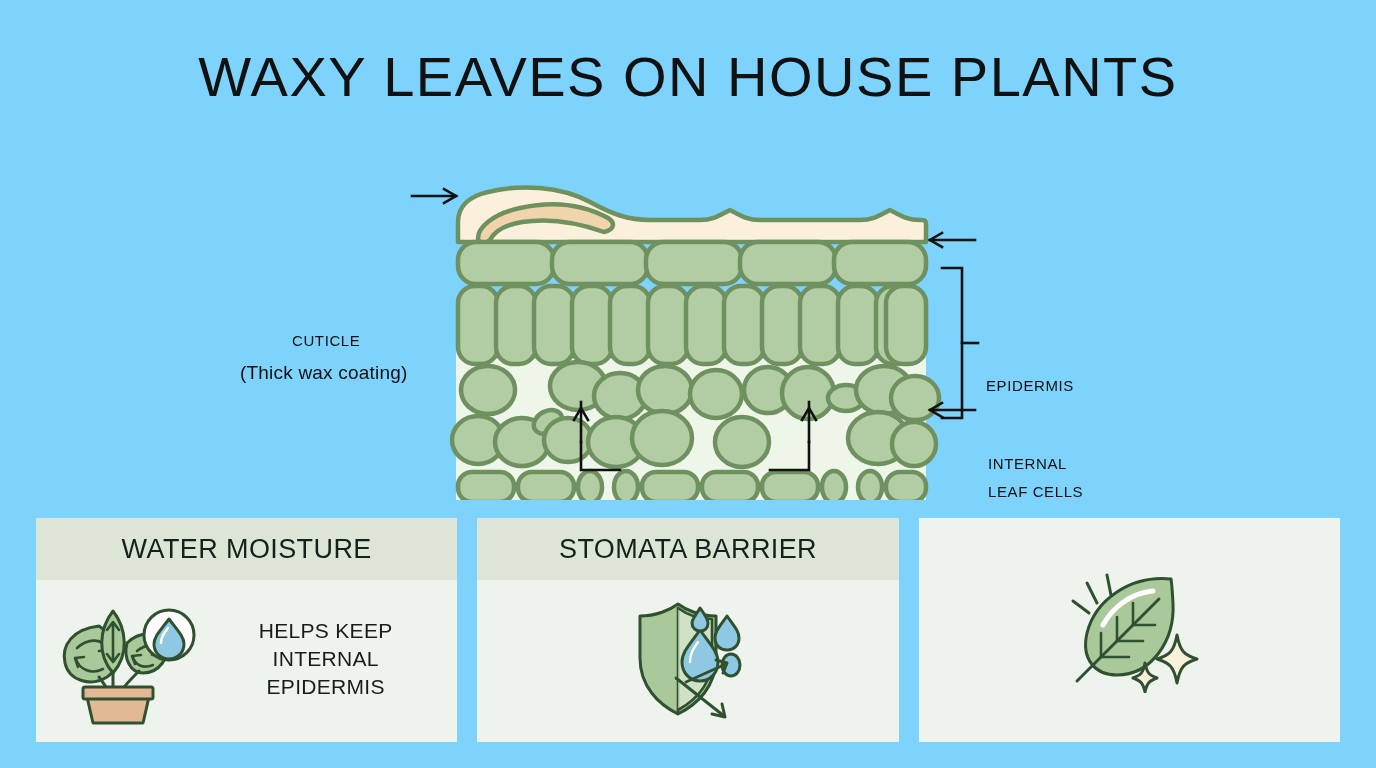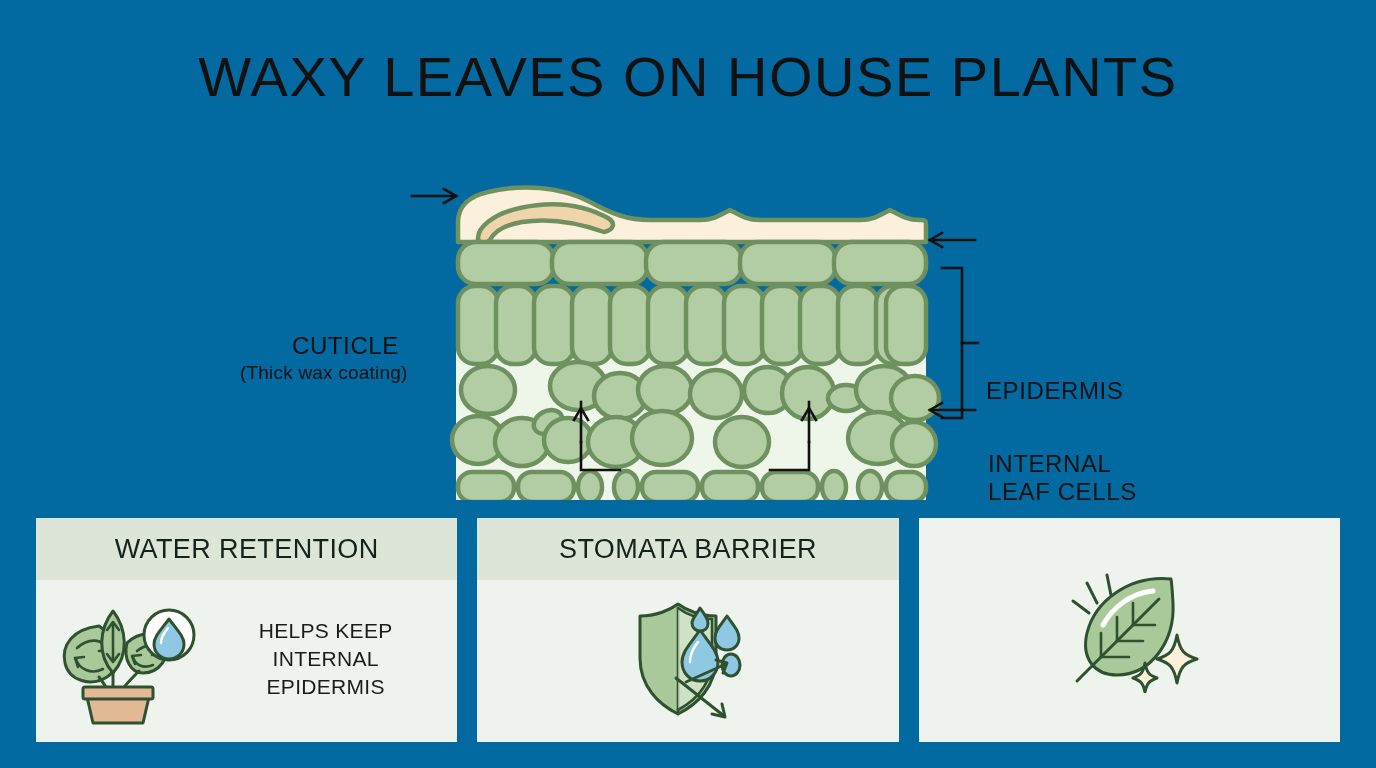--- a/index.html
+++ b/index.html
@@ -2,40 +2,40 @@
 <html><head>
 <meta charset="utf-8">
 <style>
   * { box-sizing: border-box; margin: 0; padding: 0; }
   html, body {
     width: 1376px; height: 768px;
     background: #ffffff;
     font-family: "Liberation Sans", sans-serif;
     overflow: hidden;
   }
-  .page { position: relative; width: 1376px; height: 768px; background: #0369a1; }
+  .page { position: relative; width: 1376px; height: 768px; background: #7dd3fc; }
 
   .title {
     position: absolute; top: 44px; left: 0; width: 1376px;
     text-align: center;
     font-size: 56px;
     font-weight: 300;
     letter-spacing: 1.5px;
     color: #111111;
     font-family: "Liberation Sans", sans-serif;
   }
 
   
   .diagram { position: absolute; top: 150px; left: 0; width: 1376px; height: 350px; }
   .diagram svg { display: block; }
 
   .lbl {
     position: absolute;
     color: #111;
-    font-size: 24px;
+    font-size: 15px;
     letter-spacing: 0.6px;
     white-space: pre;
     font-family: "Liberation Sans", sans-serif;
   }
   .lbl.small { font-size: 19px; letter-spacing: 0.2px; margin-left: 40px; }
 
   #cuticle-label  { left: 292px; top: 182px; }
   #cuticle-sub    { left: 200px; top: 212px; }
   #epidermis-top  { left: 986px; top: 227px; }
   #internal-lbl   { left: 988px; top: 300px; line-height: 28px; }
@@ -212,21 +212,21 @@
     <span class="lbl" id="epidermis-top">EPIDERMIS</span>
     <span class="lbl" id="internal-lbl" style="white-space:pre-line;">INTERNAL
 LEAF CELLS</span>
     <span class="lbl" id="epidermis-bot">EPIDERMIS</span>
     <span class="lbl" id="stomata-lbl">STOMATA</span>
   </div>
 
   <div class="cards">
 
     <div class="card">
-      <div class="card-header">WATER RETENTION</div>
+      <div class="card-header">WATER MOISTURE</div>
       <div class="card-body">
         <div class="card-icon">
           <svg width="150" height="132" viewBox="0 0 150 132">
             <g stroke="#2f5130" stroke-width="3" fill="none" stroke-linecap="round" stroke-linejoin="round">
 
               <path d="M52 33 C26 36 14 52 18 70 C22 88 44 94 60 84 C74 75 74 48 52 33 Z" fill="#a9c99a"></path>
               <path d="M30 55 C42 44 56 46 60 56" stroke-width="2.6"></path>
               <polyline points="58,48 61,57 52,58" stroke-width="2.6"></polyline>
               <path d="M56 76 C44 82 32 76 29 66" stroke-width="2.6"></path>
               <polyline points="31,74 28,65 37,64" stroke-width="2.6"></polyline>

